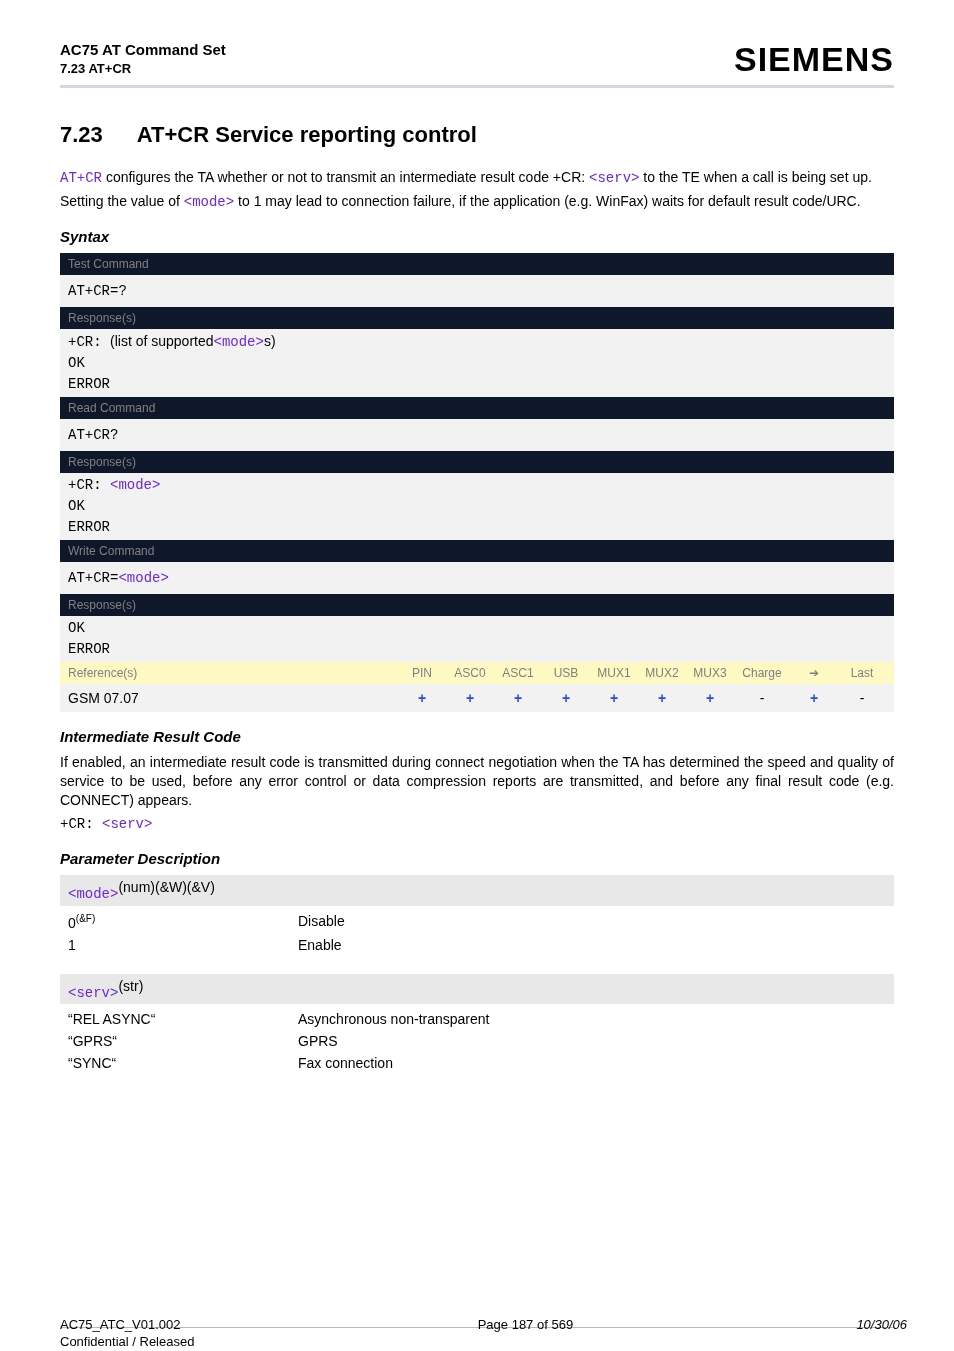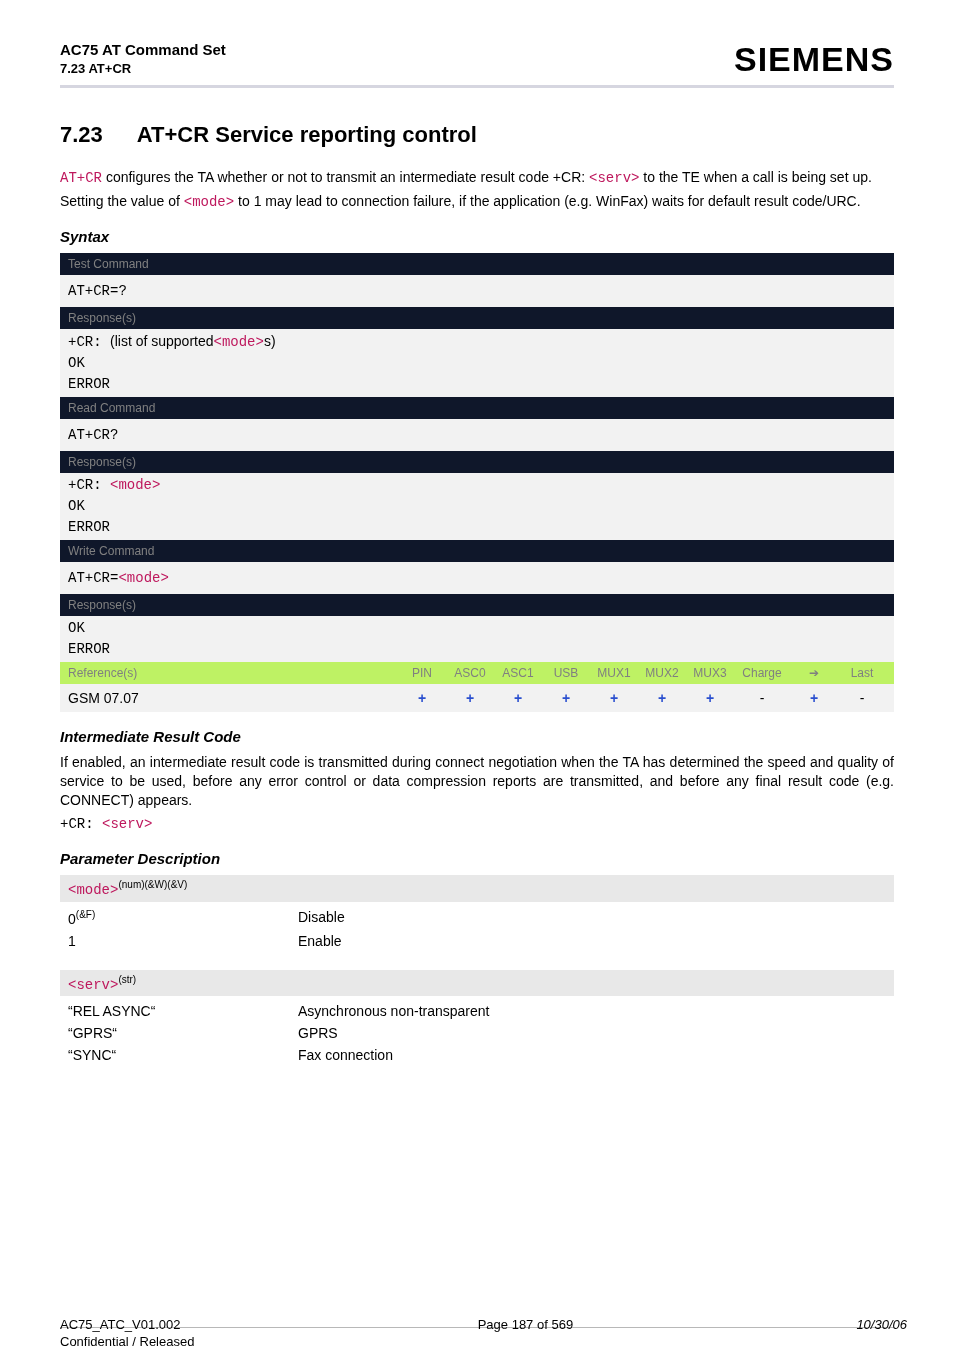--- a/index.html
+++ b/index.html
@@ -42,21 +42,21 @@
     font-weight: bold;
     margin-bottom: 20px;
   }
   h2.section-title .num { display:inline-block; margin-right: 34px; }
   p.body {
     font-size: 14px;
     line-height: 1.35;
     margin-bottom: 4px;
   }
   .mono { font-family: "Courier New", monospace; }
-  .link { color: #be185d; }
+  .link { color: #6d28d9; }
   h3.subhead {
     font-size: 15px;
     font-style: italic;
     font-weight: bold;
     margin-top: 16px;
     margin-bottom: 8px;
   }
   .syntax-block {
     width: 100%;
     margin-bottom: 0;
@@ -76,21 +76,21 @@
   .sb-row-resp {
     background: #f2f2f2;
     font-family: "Courier New", monospace;
     font-size: 14px;
     padding: 2px 8px;
     line-height: 1.5;
   }
   .sb-row-resp .plain { font-family: Arial, sans-serif; }
   .ref-row {
     display: flex;
-    background: #bef264;
+    background: #fef9c3;
     color: #808080;
     font-size: 12px;
     padding: 4px 8px;
     align-items: center;
   }
   .ref-row .refcell, .gsm-row .refcell { flex: 0 0 330px; }
   .ref-row .col, .gsm-row .col { flex: 0 0 48px; text-align: center; }
   .ref-row .col.wide, .gsm-row .col.wide { flex: 0 0 56px; }
   .gsm-row {
     display: flex;
@@ -103,21 +103,21 @@
   .gsm-row .col.neg { color: #000; font-weight: normal; }
   .param-block {
     margin-top: 8px;
   }
   .param-head {
     background: #e8e8e8;
     padding: 4px 8px;
     font-family: "Courier New", monospace;
     font-size: 14px;
   }
-  .param-head .sup { font-family: Arial, sans-serif; font-size: 10px; vertical-align: super; }
+  .param-head .sup { font-family: Arial, sans-serif; font-size: 14px; vertical-align: super; }
   .param-body {
     padding: 4px 8px 10px 8px;
   }
   .param-row {
     display: flex;
     padding: 3px 0;
   }
   .param-row .k { flex: 0 0 230px; }
   .param-row .v { flex: 1; }
   .footer {

